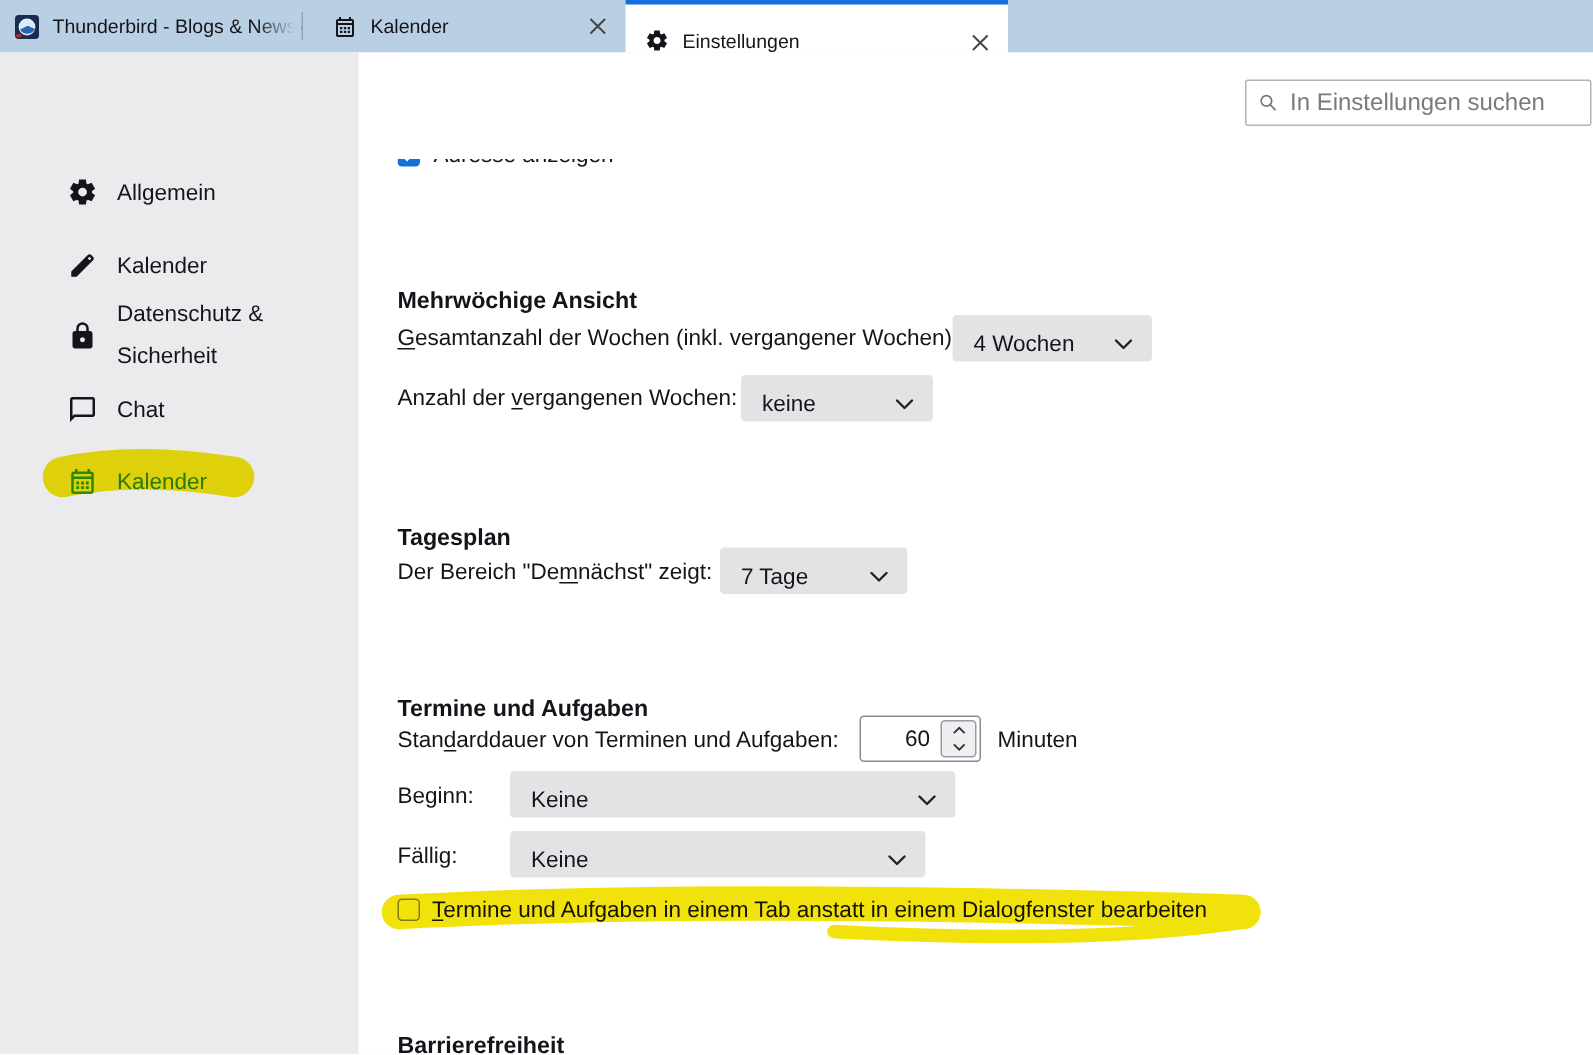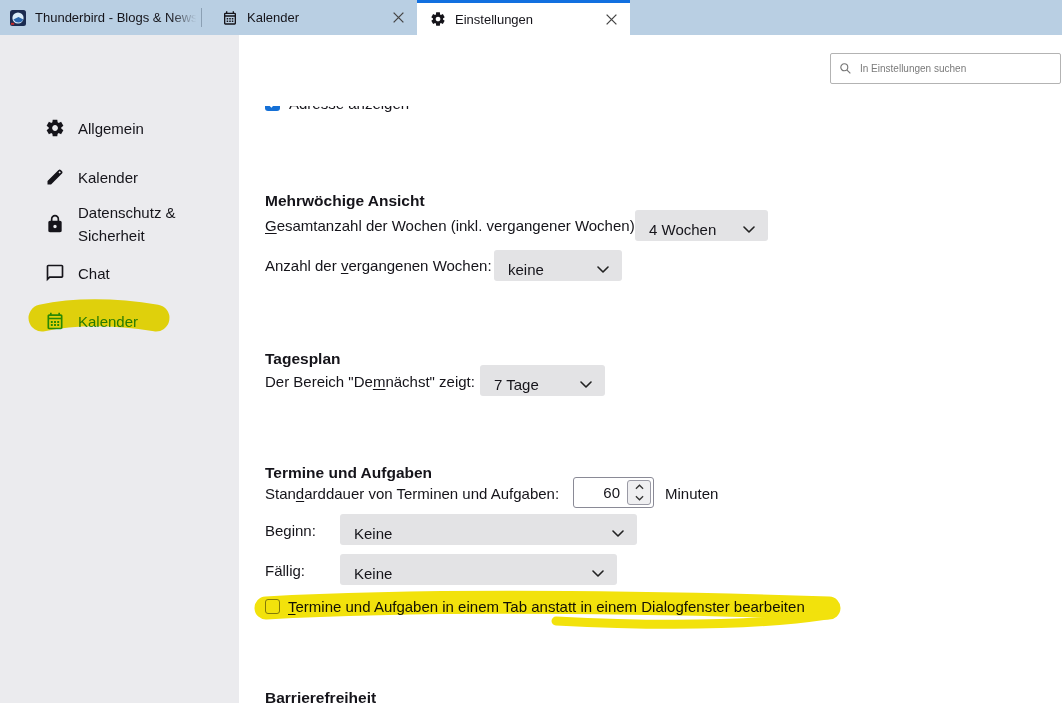--- a/index.html
+++ b/index.html
@@ -11,44 +11,44 @@
           display:flex;align-items:stretch;}
   .tab{display:flex;align-items:center;box-sizing:border-box;font-size:13px;position:relative;}
   .ticon{width:16px;height:16px;margin-right:9px;flex:0 0 auto;display:flex;}
   .ticon svg{width:100%;height:100%;}
   .tab-title{white-space:nowrap;}
   .tab-mail{width:201px;padding:0 6px 0 10px;overflow:hidden;}
   .tab-mail .fade{position:absolute;right:0;top:0;bottom:0;width:30px;
       background:linear-gradient(to right,rgba(185,207,227,0),#b9cfe3 85%);}
   .tab-sep{width:1px;height:19px;background:#8ba0b4;align-self:center;}
   .tab-kalender{width:215px;padding:0 12px 0 20px;}
-  .tab-settings{width:213px;background:#ffffff;border-top:3px solid #1270e0;padding:0 12px 0 13px;}
+  .tab-settings{width:255px;background:#ffffff;border-top:3px solid #1270e0;padding:0 12px 0 13px;align-items:flex-end;}
   .close-btn{margin-left:auto;width:13px;height:13px;display:flex;cursor:default;}
   .close-btn svg{width:100%;height:100%;}
 
   
   .sidebar{position:absolute;left:0;top:35px;width:262px;height:668px;background:#ebebee;}
   .side-item{position:absolute;left:0;width:100%;padding-left:45px;box-sizing:border-box;
              display:flex;align-items:center;gap:13px;font-size:15px;}
   .side-item .sicon{width:20px;height:20px;flex:0 0 auto;display:flex;}
   .side-item .sicon svg{width:100%;height:100%;}
   .si-general{top:79px;height:28px;}
   .si-compose{top:128px;height:28px;}
   .si-privacy{top:165px;height:48px;}
-  .si-privacy .slabel{width:118px;line-height:23px;}
+  .si-privacy .slabel{width:118px;line-height:28px;}
   .si-chat{top:224px;height:28px;}
   .si-calendar{top:272px;height:28px;color:#2b8a2b;}
 
   
   .content{position:absolute;left:239px;top:35px;width:823px;height:668px;background:#fff;}
   .search{position:absolute;left:591px;top:18px;width:231px;height:31px;box-sizing:border-box;
           border:1px solid #b3b3b3;border-radius:2px;background:#fff;display:flex;
           align-items:center;padding:0 8px;}
   .search .micon{width:13px;height:13px;margin-right:6px;flex:0 0 auto;display:flex;}
-  .search input{flex:1;border:none;outline:none;font-size:10px;min-width:0;
+  .search input{flex:1;border:none;outline:none;font-size:16px;min-width:0;
           font-family:"Liberation Sans",sans-serif;color:#be185d;background:transparent;}
   .search input::placeholder{color:#7a7a7a;}
 
   .cliprow{position:absolute;left:26px;top:71px;width:340px;height:12px;overflow:hidden;}
   .cliprow-inner{display:flex;align-items:center;gap:9px;margin-top:-11px;font-size:15px;}
   .cb-blue{width:15px;height:15px;border-radius:3px;background:#1570d6;flex:0 0 auto;
            display:flex;align-items:center;justify-content:center;}
   .cb-blue svg{width:11px;height:11px;}
 
   .h{position:absolute;font-weight:700;font-size:15.5px;white-space:nowrap;}

